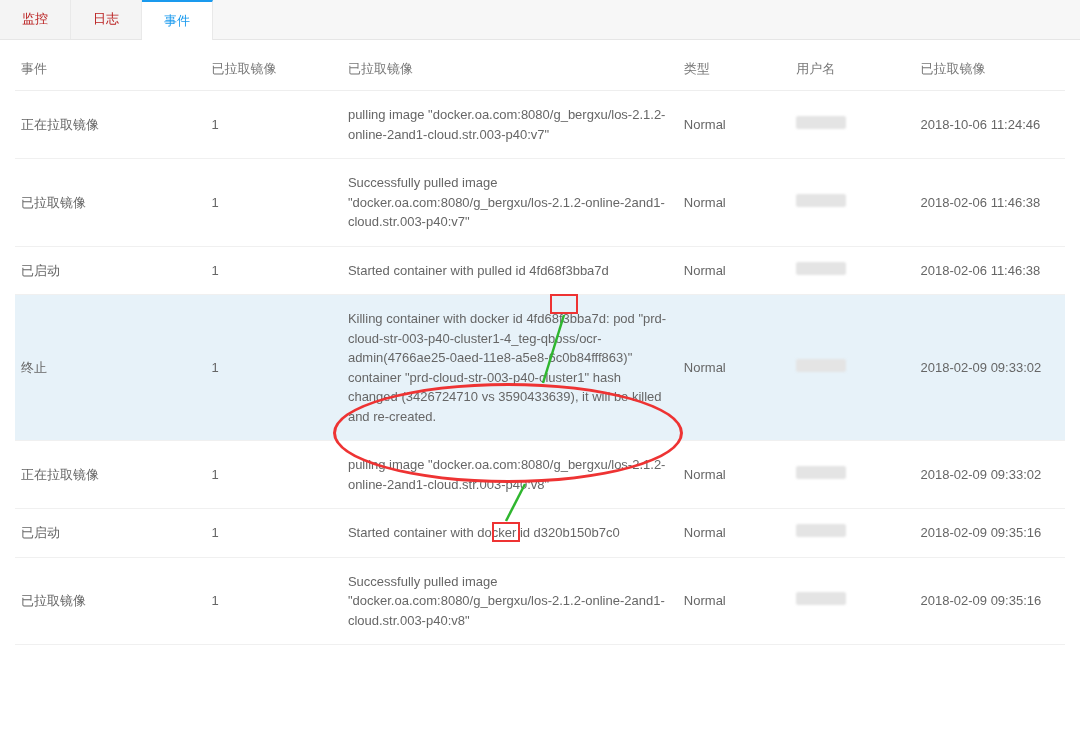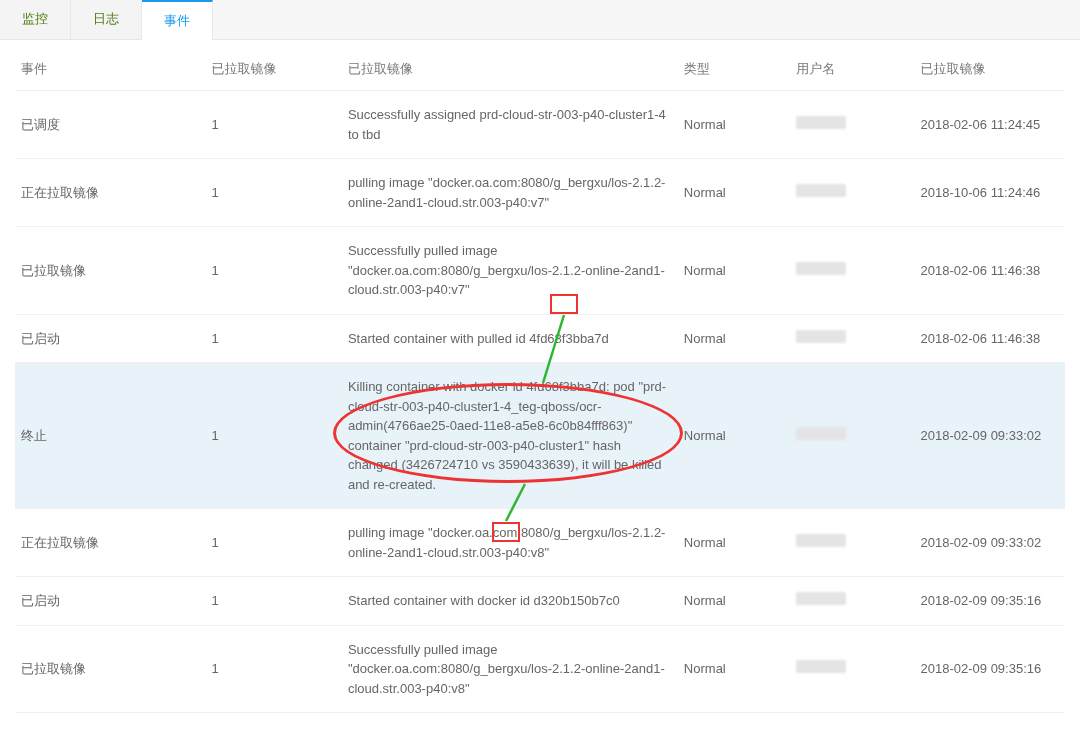--- a/index.html
+++ b/index.html
@@ -15,21 +15,21 @@
       width: 1080px;
     }
     .tabs {
       display: flex;
       border-bottom: 1px solid #e6e6e6;
       background: #f7f7f7;
     }
     .tab {
       padding: 10px 22px;
       cursor: pointer;
-      color: #4d7c0f;
+      color: #b91c1c;
       border-right: 1px solid #e9e9e9;
       background: #f4f4f4;
     }
     .tab.active {
       background: #fff;
       color: #1a9aee;
       border-top: 2px solid #1a9aee;
       border-bottom: none;
       margin-bottom: -1px;
     }
@@ -124,28 +124,20 @@
         <tr>
           <th>事件</th>
           <th>已拉取镜像</th>
           <th>已拉取镜像</th>
           <th>类型</th>
           <th>用户名</th>
           <th>已拉取镜像</th>
         </tr>
       </thead>
       <tbody id="tb">
-      <tr>
-            <td>已调度</td>
-            <td>1</td>
-            <td>Successfully assigned prd-cloud-str-003-p40-cluster1-4 to tbd</td>
-            <td>Normal</td>
-            <td><span class="redacted"></span></td>
-            <td>2018-02-06 11:24:45</td>
-          </tr>
           <tr>
             <td>正在拉取镜像</td>
             <td>1</td>
             <td>pulling image "docker.oa.com:8080/g_bergxu/los-2.1.2-online-2and1-cloud.str.003-p40:v7"</td>
             <td>Normal</td>
             <td><span class="redacted"></span></td>
             <td>2018-10-06 11:24:46</td>
           </tr>
           <tr>
             <td>已拉取镜像</td>

